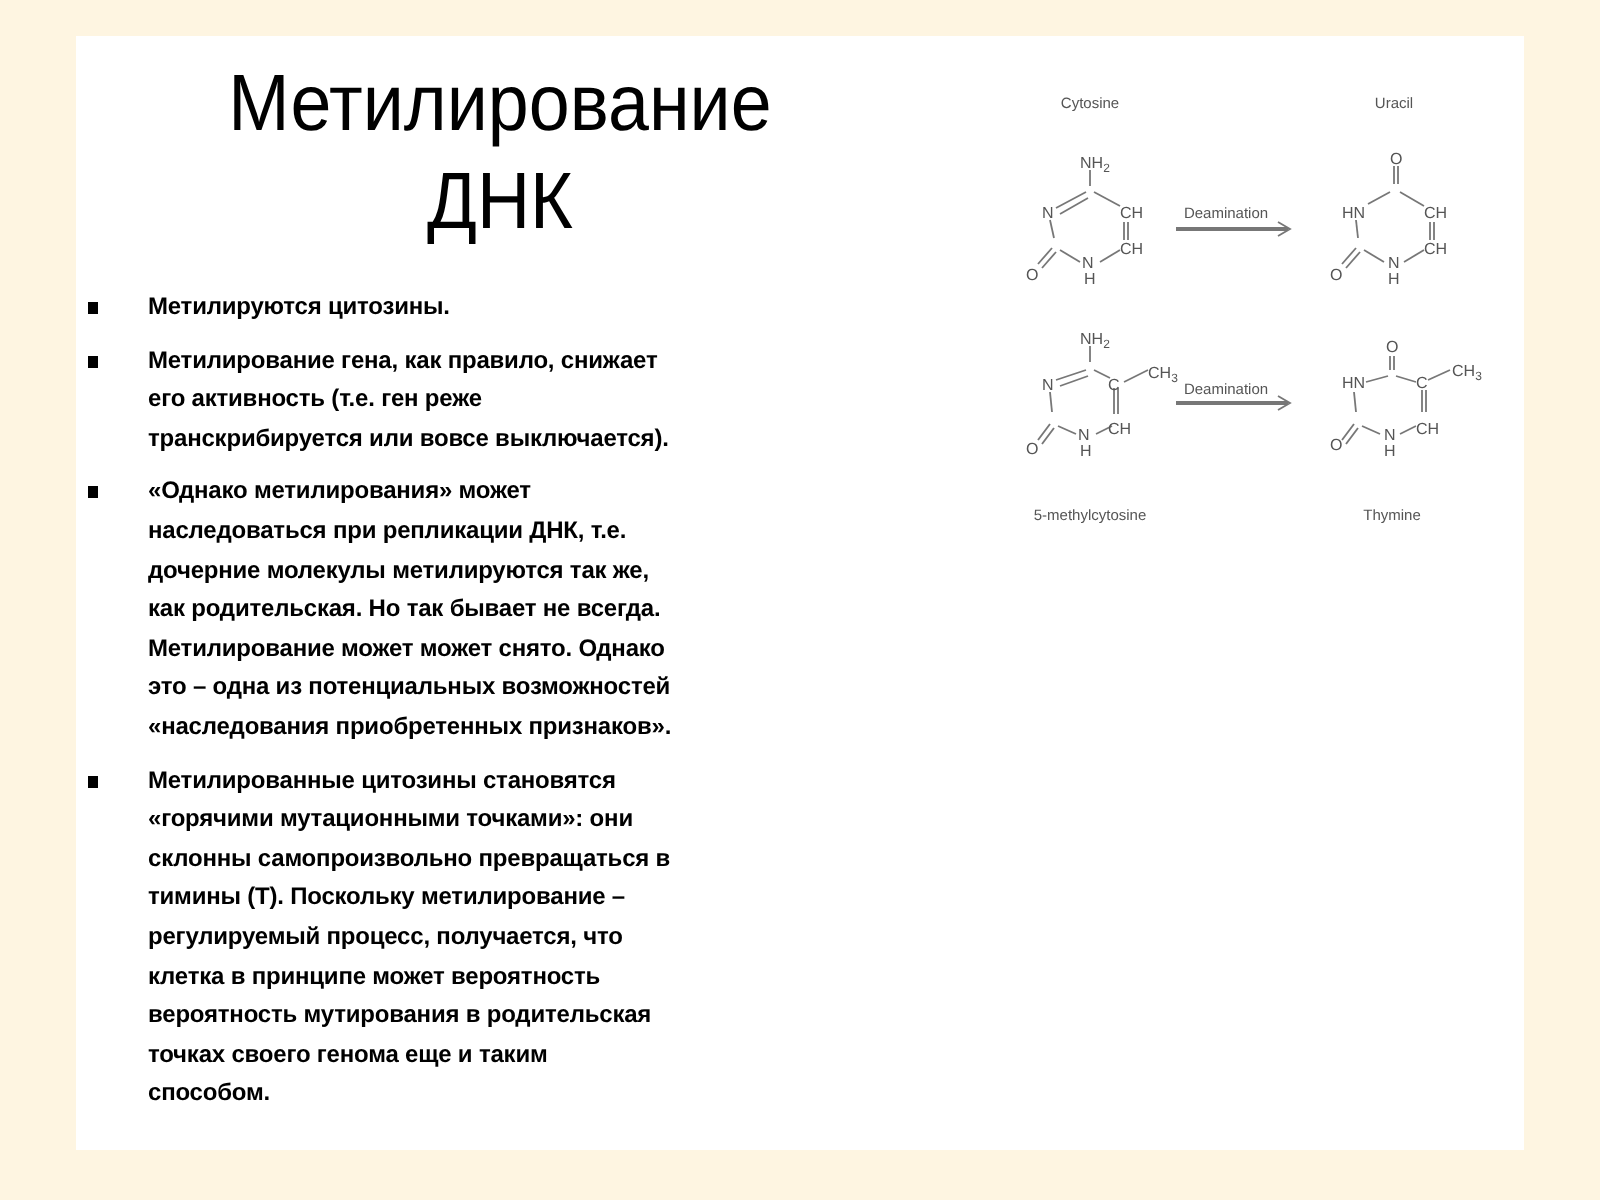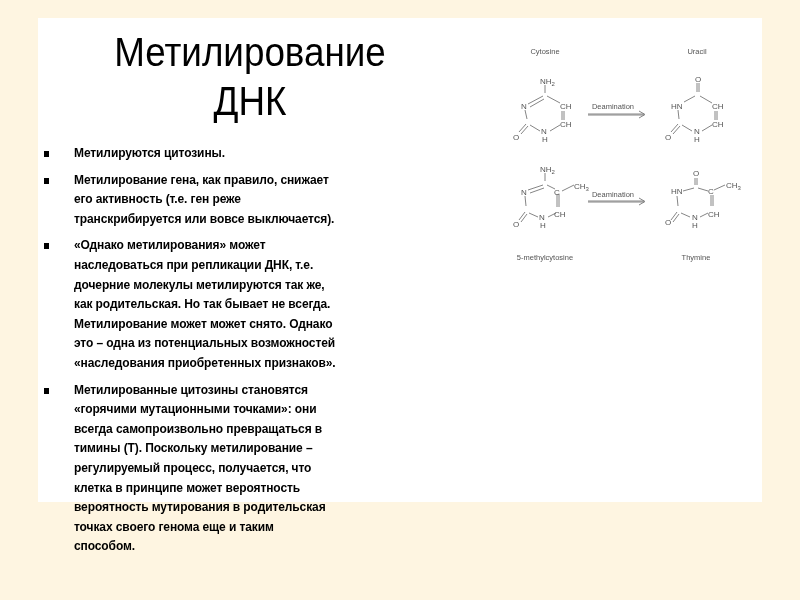--- a/index.html
+++ b/index.html
@@ -6,21 +6,21 @@
   body {
     width: 800px; height: 600px;
     background: #fef5e1;
     position: relative;
     overflow: hidden;
     font-family: "Liberation Sans", "DejaVu Sans", sans-serif;
   }
   .card {
     position: absolute;
     left: 38px; top: 18px;
-    width: 724px; height: 484px;
+    width: 724px; height: 557px;
     background: #ffffff;
   }
   .title {
     position: absolute;
     left: 0; top: 10px;
     width: 424px;
     text-align: center;
     font-family: "Liberation Sans", sans-serif;
     font-size: 40px;
     line-height: 49px;
@@ -94,21 +94,21 @@
       <span class="line-text">дочерние молекулы метилируются так же,</span>
       <span class="line-text"><span>как родительская. </span><span class="light">Но так бывает не всегда.</span></span>
       <span class="line-text light">Метилирование может может снято. Однако</span>
       <span class="line-text">это – одна из потенциальных возможностей</span>
       <span class="line-text">«наследования приобретенных признаков».</span>
     </li>
     <li>
       <span class="bullet-mark"></span>
       <span class="line-text">Метилированные цитозины становятся</span>
       <span class="line-text">«горячими мутационными точками»: они</span>
-      <span class="line-text">всегда самопроизвольно превращаться в</span>
+      <span class="line-text">склонны самопроизвольно превращаться в</span>
       <span class="line-text light">тимины (Т). Поскольку метилирование –</span>
       <span class="line-text">регулируемый процесс, получается, что</span>
       <span class="line-text">клетка в принципе может вероятность</span>
       <span class="line-text">вероятность мутирования в родительская</span>
       <span class="line-text">точках своего генома еще и таким</span>
       <span class="line-text">способом.</span>
     </li>
   </ul>
 
   <div class="chem">

